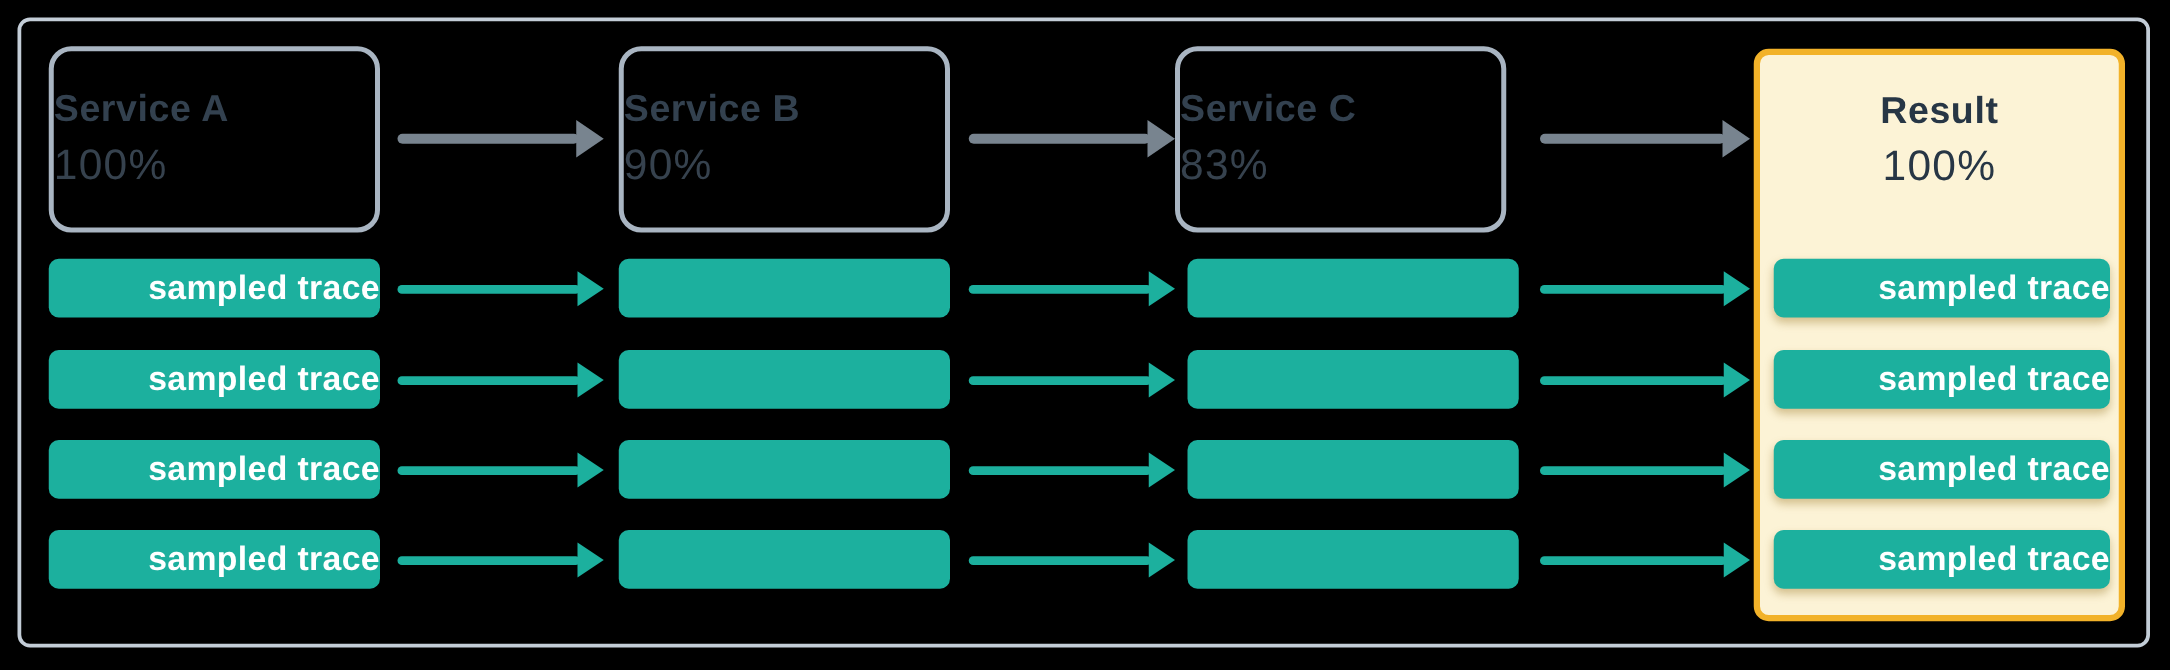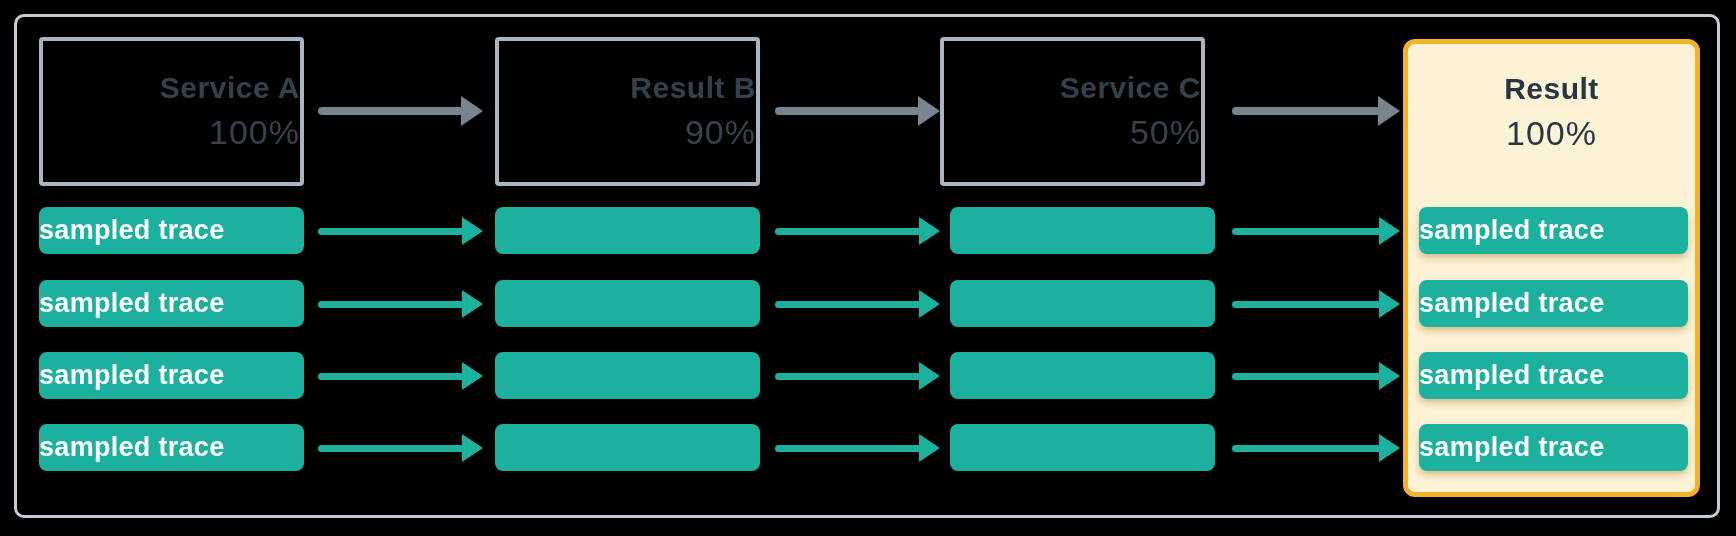--- a/index.html
+++ b/index.html
@@ -21,25 +21,25 @@
     width: 1706px; height: 504px;
     border: 3px solid #c3cdd7;
     border-radius: 10px;
     box-sizing: border-box;
   }
   .service-box {
     position: absolute;
     top: 37px;
     width: 265px; height: 149px;
     border: 4px solid #a9b5c2;
-    border-radius: 4px;
+    border-radius: 18px;
     box-sizing: border-box;
     display: flex;
     flex-direction: column;
-    align-items: flex-end;
+    align-items: flex-start;
     justify-content: center;
     gap: 10px;
   }
   .box-title {
     font-size: 30px;
     font-weight: 700;
     color: #33414f;
     line-height: 1.1;
     letter-spacing: 0.5px;
   }
@@ -75,21 +75,21 @@
     color: #273645;
     letter-spacing: 1px;
   }
   .trace {
     position: absolute;
     height: 47px;
     background: #1cb09e;
     border-radius: 8px;
     display: flex;
     align-items: center;
-    justify-content: flex-start;
+    justify-content: flex-end;
   }
   .trace .label {
     color: #ffffff;
     font-size: 27px;
     font-weight: 700;
     letter-spacing: 0.3px;
   }
   .result-box .trace {
     left: 11px;
     width: 269px;
@@ -127,26 +127,26 @@
 <body>
 
 <div class="canvas">
   <div class="frame"></div>
 
   <div class="service-box" style="left:39px">
     <div class="box-title">Service A</div>
     <div class="box-pct">100%</div>
   </div>
   <div class="service-box" style="left:495px">
-    <div class="box-title">Result B</div>
+    <div class="box-title">Service B</div>
     <div class="box-pct">90%</div>
   </div>
   <div class="service-box" style="left:940px">
     <div class="box-title">Service C</div>
-    <div class="box-pct">50%</div>
+    <div class="box-pct">83%</div>
   </div>
 
   <div class="arrow gray" style="left:318px;top:96px;width:165px">
     <span class="shaft"></span>
       <span class="head"></span>
   </div>
   <div class="arrow gray" style="left:775px;top:96px;width:165px">
     <span class="shaft"></span>
       <span class="head"></span>
   </div>

